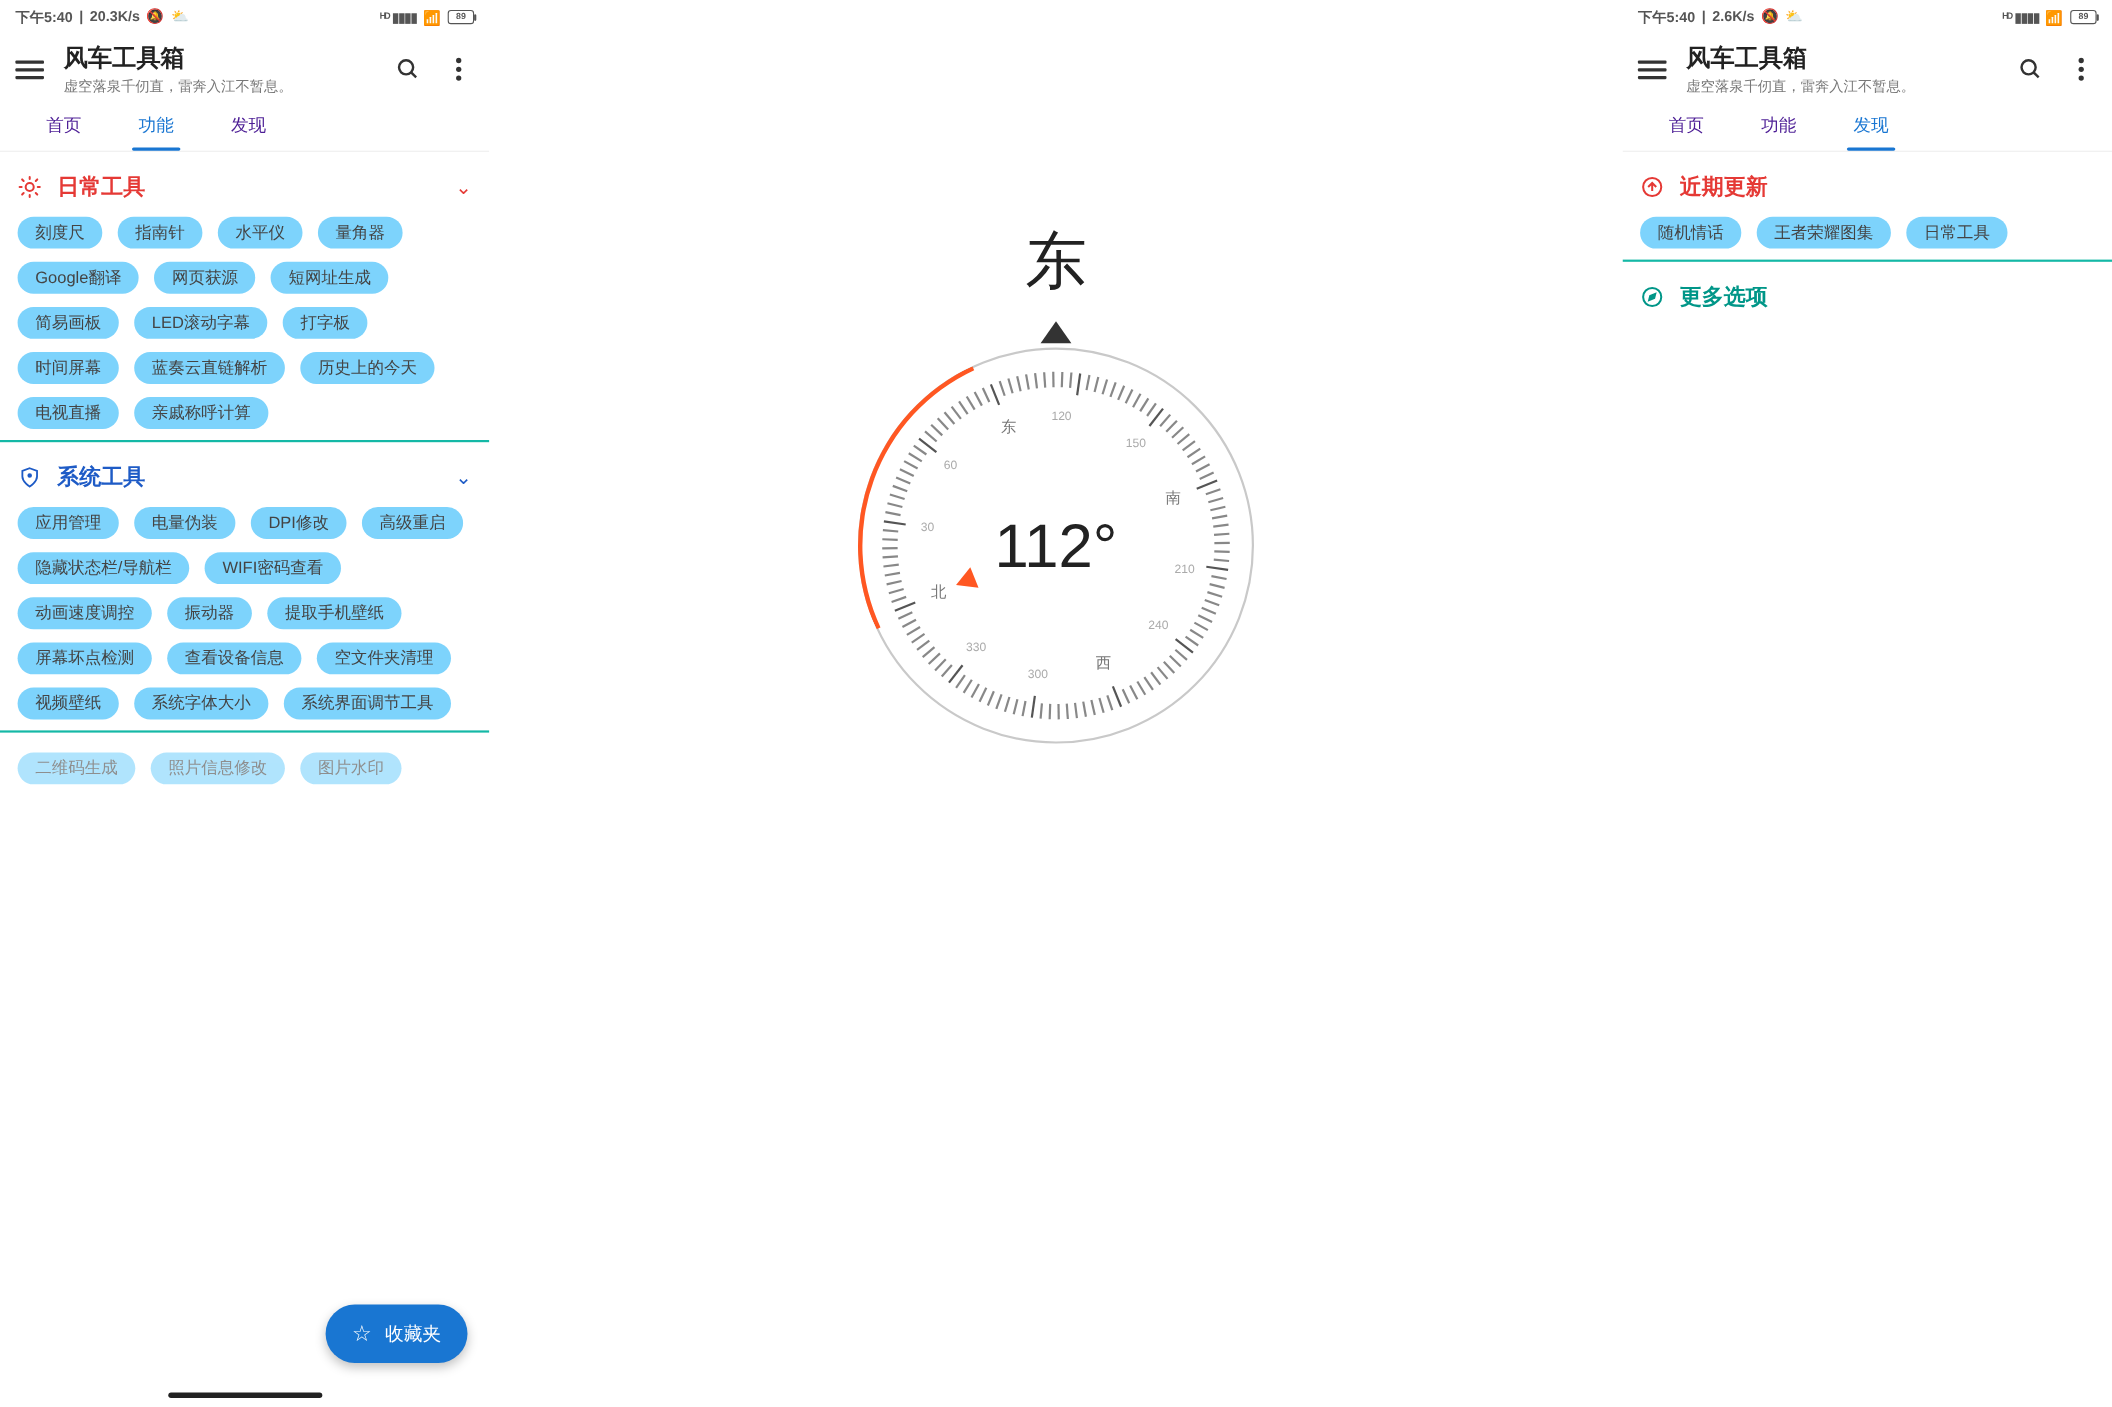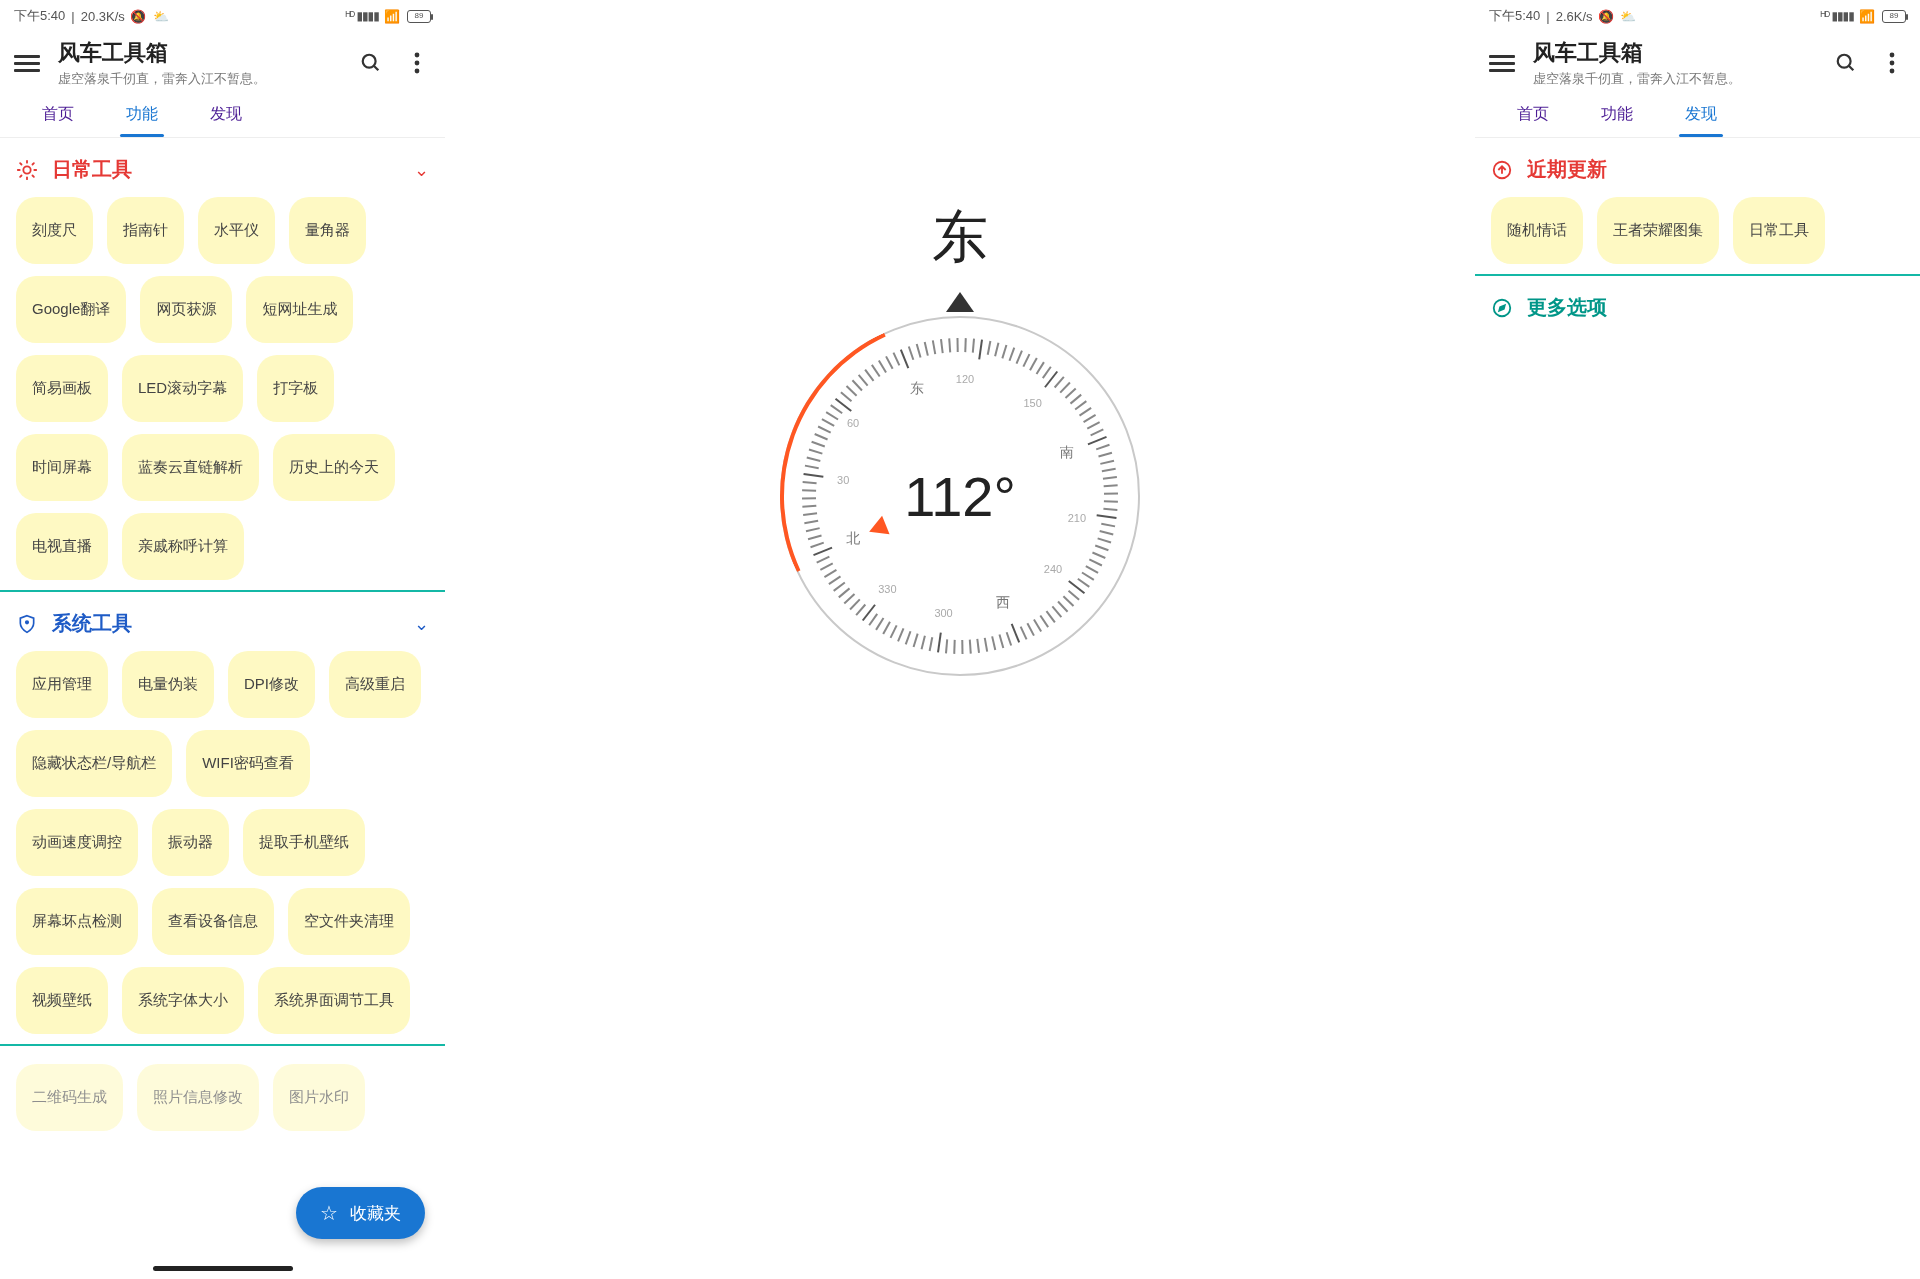--- a/index.html
+++ b/index.html
@@ -32,21 +32,21 @@
   
   .status-bar {
     height: 30px;
     display: flex;
     align-items: center;
     justify-content: space-between;
     padding: 2px 14px 0;
     font-size: 13px;
     color: #555;
   }
-  .status-left, .status-right { display: flex; align-items: center; gap: 6px; }
+  .status-left, .status-right { display: flex; gap: 6px; font-weight: bold; }
   .status-right .sig { font-size: 12px; letter-spacing: -1px; }
   .bat {
     width: 24px; height: 13px; border: 1.3px solid #555; border-radius: 3px;
     position: relative; display: inline-flex; align-items: center; justify-content: center;
     font-size: 8px; line-height: 8px; color:#555;
   }
   .bat::after { content:""; position:absolute; right:-3px; top:3px; width:2px; height:6px; background:#555; border-radius:1px; }
   
   .app-bar {
     display: flex;
@@ -75,24 +75,24 @@
     content:""; position:absolute; left:6px; right:6px; bottom:0; height:3px; background:#1976d2; border-radius:2px;
   }
   
   .section { padding: 18px 16px 10px; border-bottom: 2px solid #14b8a6; }
   .section-header { display:flex; align-items:center; gap:14px; margin-bottom:14px; }
   .section-title { font-size: 20px; font-weight:600; }
   .section-icon { width:22px; height:22px; display:inline-flex; align-items:center; justify-content:center; }
   .section .chev { margin-left:auto; font-size:18px; }
   .chips { display:flex; flex-wrap:wrap; gap:12px 14px; }
   .chip {
-    background:#fef9c3;
+    background:#7dd3fc;
     color:#444;
     font-size:15px;
-    padding: 24px 16px;
+    padding: 5px 16px;
     border-radius: 20px;
     cursor:pointer;
     white-space: nowrap;
   }
   
   .fab {
     position:absolute;
     right: 20px;
     bottom: 40px;
     background:#1976d2;
@@ -414,21 +414,21 @@
         <div class="tick" style="transform: translateX(-50%) rotate(233deg);"></div>
         <div class="tick" style="transform: translateX(-50%) rotate(236deg);"></div>
         <div class="tick" style="transform: translateX(-50%) rotate(239deg);"></div>
         <div class="tick" style="transform: translateX(-50%) rotate(242deg);"></div>
         <div class="tick" style="transform: translateX(-50%) rotate(245deg);"></div>
         <div class="dir-label" style="left: 51.3739px; top: 201.08px;">北</div>
         <div class="dir-label" style="left: 114.92px; top: 51.3739px;">东</div>
         <div class="dir-label" style="left: 264.626px; top: 114.92px;">南</div>
         <div class="dir-label" style="left: 201.08px; top: 264.626px;">西</div>
         <div class="num-label" style="left: 41.1484px; top: 141.578px;">30</div>
-        <div class="num-label" style="left: 51px; top: 85.3519px;">60</div>
+        <div class="num-label" style="left: 62px; top: 85.3519px;">60</div>
         <div class="num-label" style="left: 163px; top: 41.1484px;">120</div>
         <div class="num-label" style="left: 230.648px; top: 65.0147px;">150</div>
         <div class="num-label" style="left: 274.852px; top: 180px;">210</div>
         <div class="num-label" style="left: 250.985px; top: 230.648px;">240</div>
         <div class="num-label" style="left: 141.578px; top: 274.852px;">300</div>
         <div class="num-label" style="left: 85.3519px; top: 250.985px;">330</div>
       </div>
     <div class="compass-degrees">112°</div>
     <div class="compass-needle"></div>
   </div>

